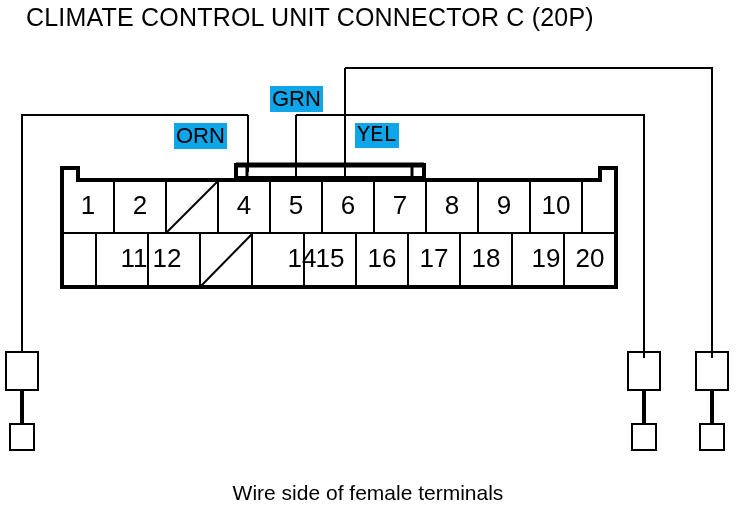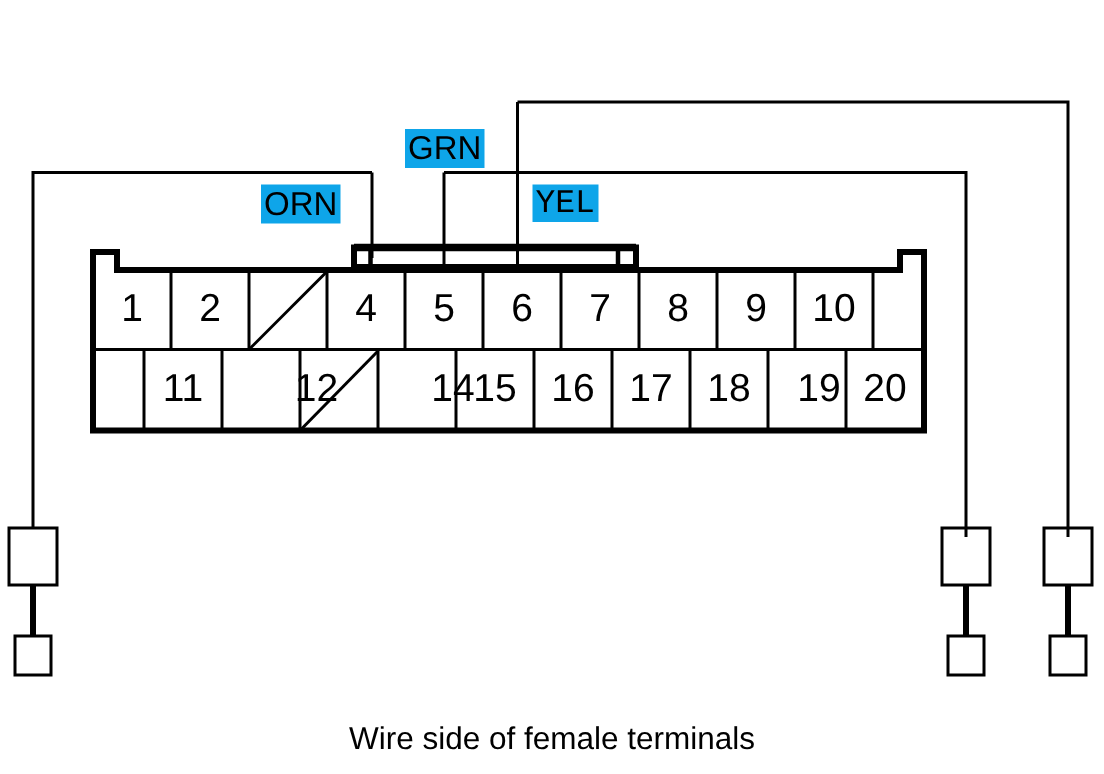--- a/index.html
+++ b/index.html
@@ -63,20 +63,21 @@
     text-align: center;
     white-space: nowrap;
     line-height: 1;
   }
 </style>
 </head>
 <body>
 
 <div id="diagram-root">
 
+  <div class="title-text">CLIMATE CONTROL UNIT CONNECTOR C (20P)</div>
 
   <svg class="overlay" viewBox="0 0 736 516">
 
     <g>
       <path d="M 345 68 L 712 68 L 712 358" fill="none" stroke="#000" stroke-width="2"></path>
       <path d="M 345 68 L 345 182" fill="none" stroke="#000" stroke-width="2"></path>
     </g>
 
     <g>
       <path d="M 248 115 L 22 115 L 22 352" fill="none" stroke="#000" stroke-width="2"></path>
@@ -168,22 +169,22 @@
   <div id="pin-numbers">
       <div class="pin-text" style="left: 62px; top: 192px; width: 52px;">1</div>
       <div class="pin-text" style="left: 114px; top: 192px; width: 52px;">2</div>
       <div class="pin-text" style="left: 218px; top: 192px; width: 52px;">4</div>
       <div class="pin-text" style="left: 270px; top: 192px; width: 52px;">5</div>
       <div class="pin-text" style="left: 322px; top: 192px; width: 52px;">6</div>
       <div class="pin-text" style="left: 374px; top: 192px; width: 52px;">7</div>
       <div class="pin-text" style="left: 426px; top: 192px; width: 52px;">8</div>
       <div class="pin-text" style="left: 478px; top: 192px; width: 52px;">9</div>
       <div class="pin-text" style="left: 530px; top: 192px; width: 52px;">10</div>
-      <div class="pin-text" style="left: 96px; top: 245px; width: 52px;">11</div>
-      <div class="pin-text" style="left: 148px; top: 245px; width: 38px; margin-left: 44px;">12</div>
+      <div class="pin-text" style="left: 96px; top: 245px; width: 52px; padding-left: 12px;">11</div>
+      <div class="pin-text" style="left: 148px; top: 245px; width: 38px;">12</div>
       <div class="pin-text" style="left: 252px; top: 245px; width: 52px; margin-left: 24px;">14</div>
       <div class="pin-text" style="left: 304px; top: 245px; width: 52px;">15</div>
       <div class="pin-text" style="left: 356px; top: 245px; width: 52px;">16</div>
       <div class="pin-text" style="left: 408px; top: 245px; width: 52px;">17</div>
       <div class="pin-text" style="left: 460px; top: 245px; width: 52px;">18</div>
       <div class="pin-text" style="left: 512px; top: 245px; width: 68px;">19</div>
       <div class="pin-text" style="left: 564px; top: 245px; width: 52px;">20</div>
     </div>
 
   <div class="caption-text">Wire side of female terminals</div>

